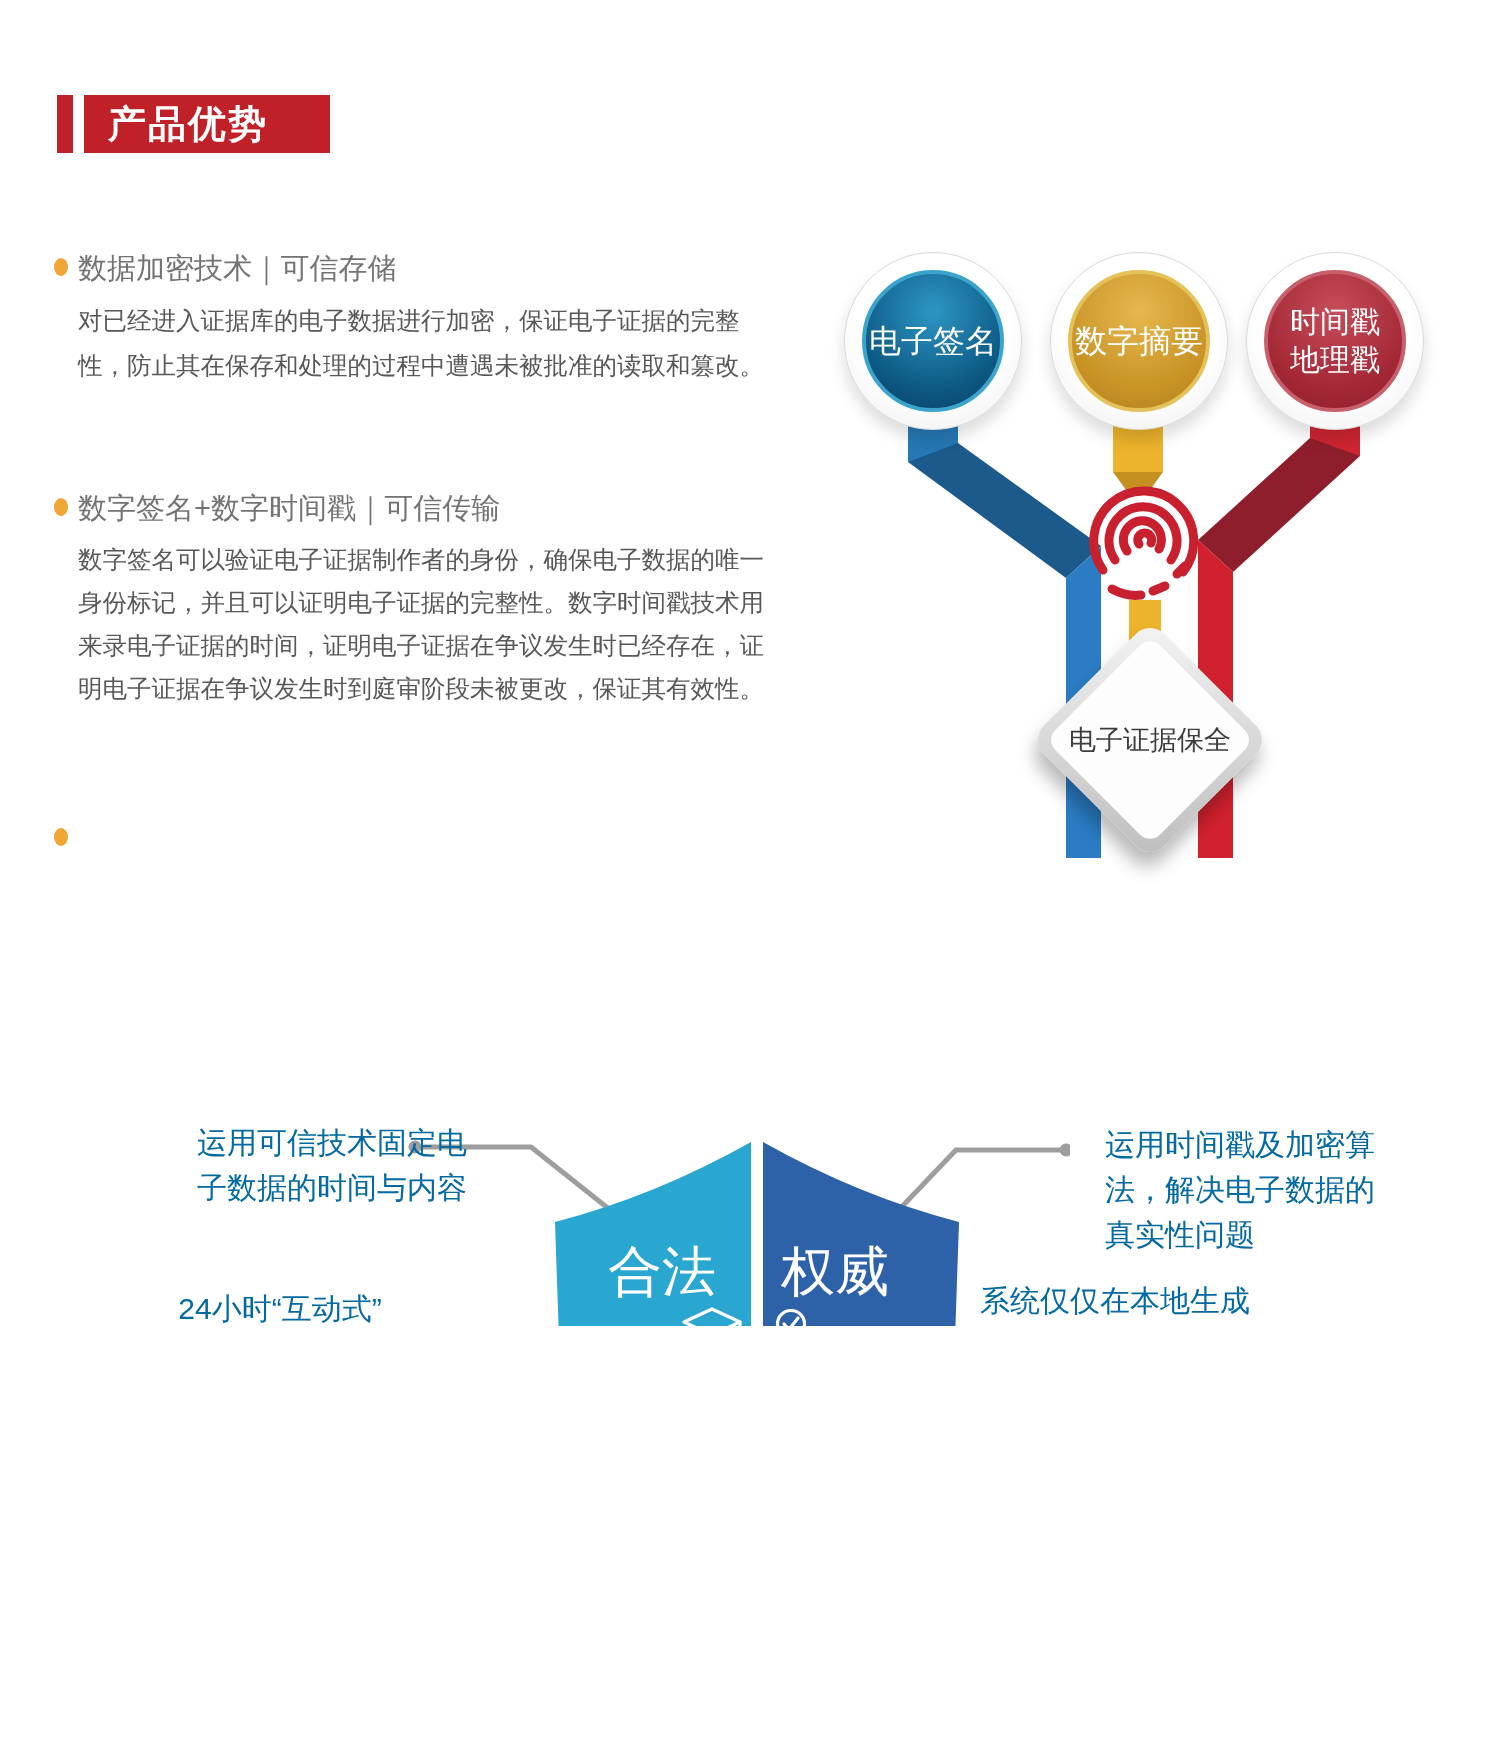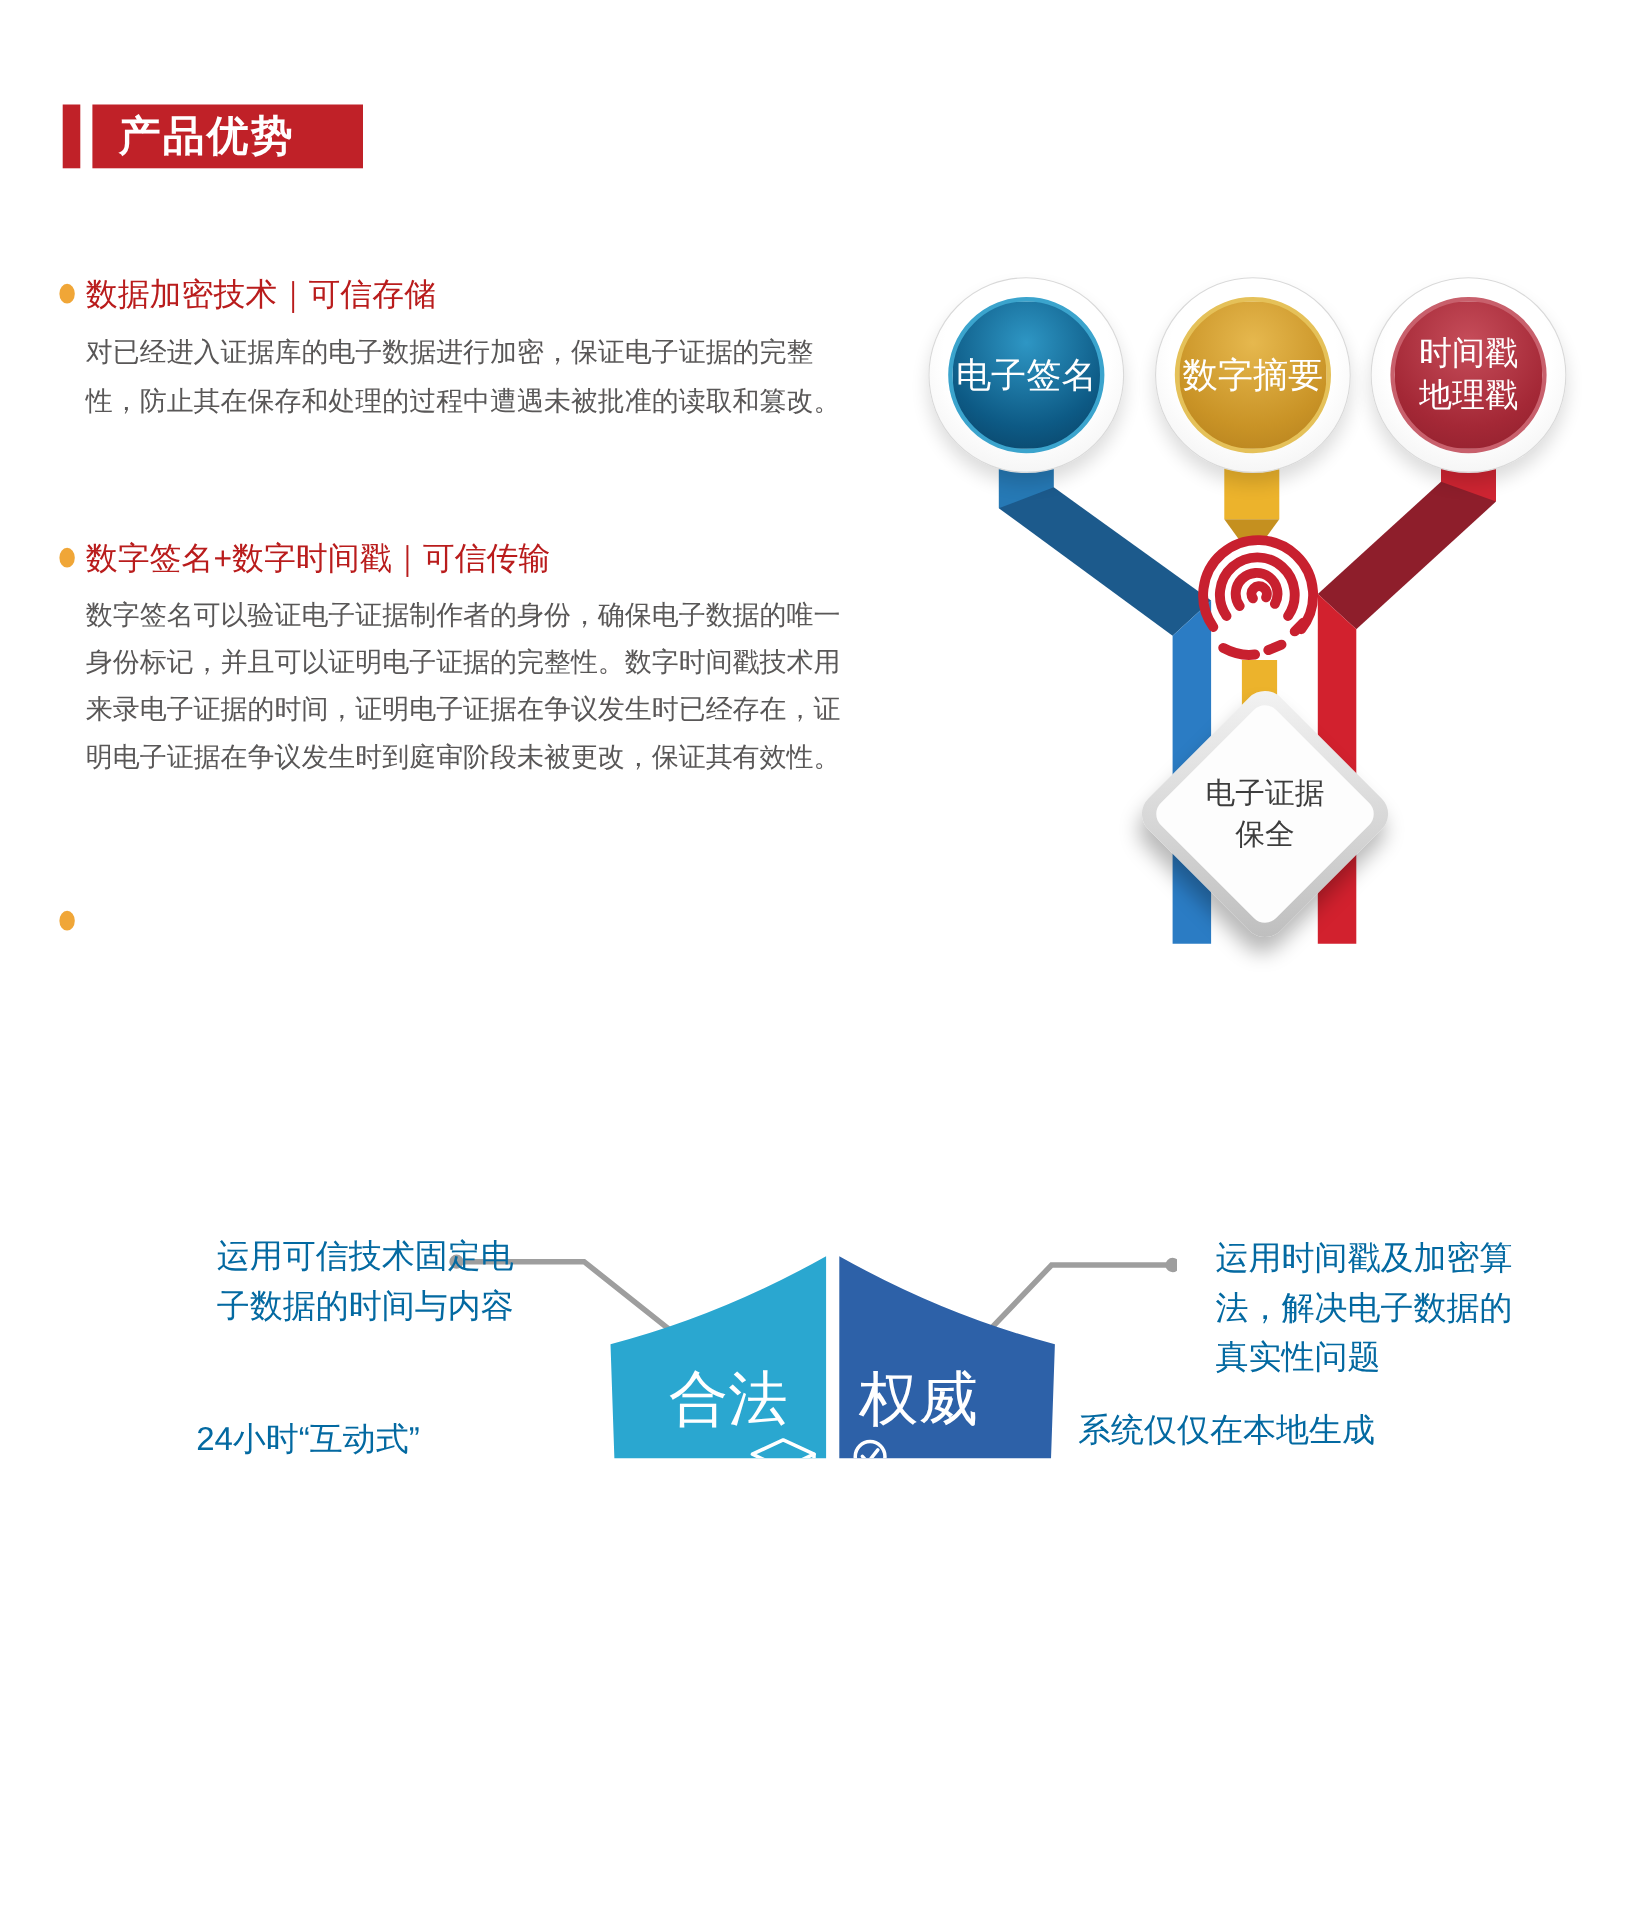--- a/index.html
+++ b/index.html
@@ -8,42 +8,42 @@
   .abs{position:absolute;}
   .multiline{white-space:pre-line;}
 
   
   .accent-bar{left:57px;top:95px;width:16px;height:58px;background:#c02128;}
   .banner{left:84px;top:95px;width:246px;height:58px;background:#c02128;color:#ffffff;
           font-size:38px;font-weight:bold;line-height:58px;padding-left:24px;box-sizing:border-box;letter-spacing:2px;}
 
   
   .bullet{width:14px;height:18px;border-radius:50%;background:#f0a637;}
-  .sec-heading{color:#b91c1c;font-size:29px;line-height:36px;}
+  .sec-heading{color:#737373;font-size:29px;line-height:36px;}
   .sec-body{color:#595757;font-size:24.5px;line-height:45px;}
 
   
   .node{width:176px;height:176px;border-radius:50%;
         background:radial-gradient(circle at 50% 40%, #ffffff 55%, #ececec);
         border:1px solid #d9d9d9;box-shadow:0 10px 16px rgba(0,0,0,.14);}
   .node-inner{position:absolute;left:17px;top:17px;width:134px;height:134px;border-radius:50%;
         display:flex;flex-direction:column;align-items:center;justify-content:center;
         color:#fff;font-size:32px;text-align:center;line-height:38px;}
   .node-blue .node-inner{background:radial-gradient(circle at 50% 28%, #2e96c4, #0d5a85 65%, #093f61);border:4px solid #3ba4cd;}
   .node-gold .node-inner{background:radial-gradient(circle at 50% 28%, #e6b84e, #c99326 65%, #b37f1d);border:4px solid #e5c159;}
   .node-red  .node-inner{background:radial-gradient(circle at 50% 28%, #c64d5a, #a42836 65%, #8e1f2c);border:4px solid #c8606c;font-size:30px;}
 
   
   .diamond-wrap{left:1032px;top:622px;width:236px;height:236px;}
   .diamond-outer{position:absolute;left:33px;top:33px;width:170px;height:170px;transform:rotate(45deg);
         border-radius:20px;background:linear-gradient(135deg,#f4f4f4,#bdbdbd);
         box-shadow:8px 12px 18px rgba(0,0,0,.28);}
   .diamond-inner{position:absolute;left:44px;top:44px;width:148px;height:148px;transform:rotate(45deg);
         border-radius:14px;background:#fdfdfd;}
-  .diamond-label{position:absolute;left:0;top:0;width:236px;height:236px;display:flex;flex-direction:column;
+  .diamond-label{position:absolute;left:0;top:0;width:236px;height:236px;display:flex;flex-direction:row;
         align-items:center;justify-content:center;color:#3d3d3d;font-size:27px;line-height:37px;text-align:center;}
 
   
   .callout{color:#0369a1;font-size:30px;line-height:45px;}
   .platform-title{color:#404040;font-size:42px;letter-spacing:4px;text-align:center;}
 </style>
 </head>
 <body>
 
 <div class="page">

